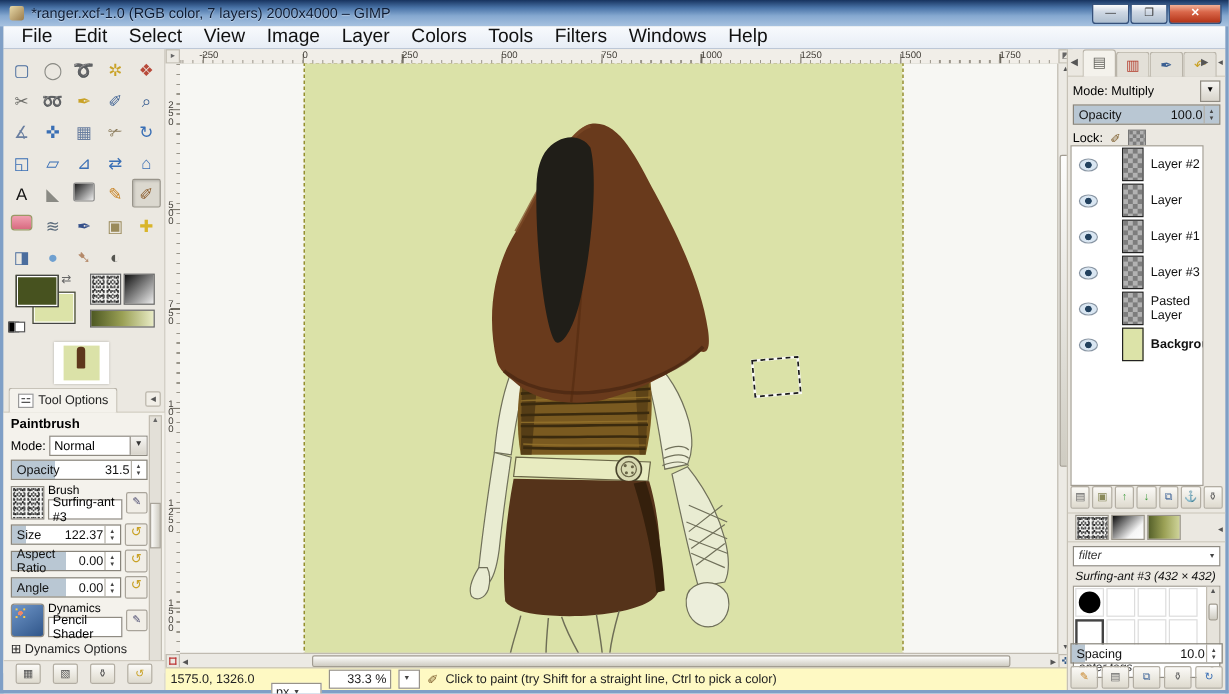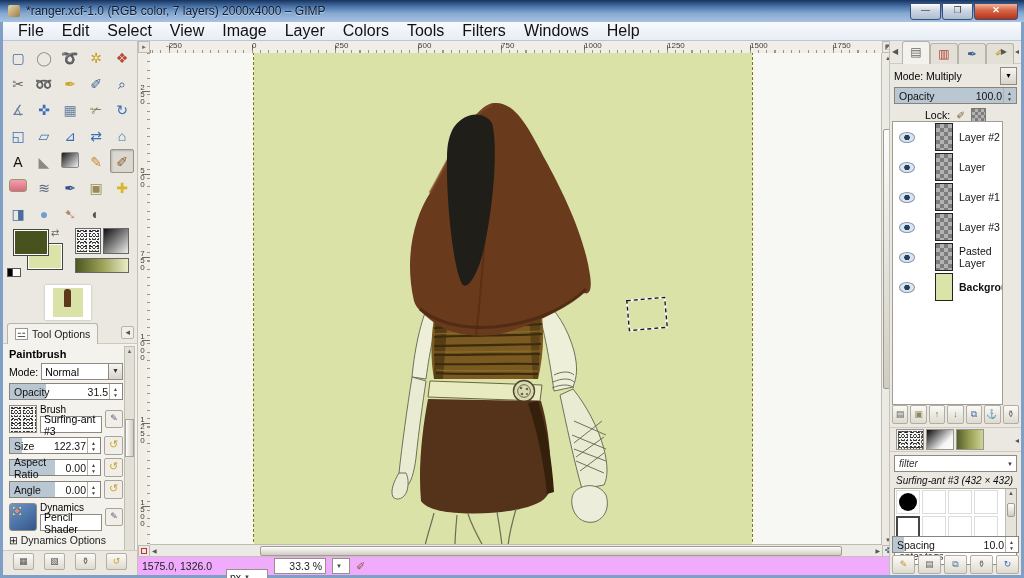--- a/index.html
+++ b/index.html
@@ -76,35 +76,35 @@
   #canvasrect{position:absolute;left:104px;top:0;width:498px;height:493px;background:var(--canvas_bg,#dbe2a8);outline:1px dashed #7e7600;}
   #figure{position:absolute;inset:0;}
   
   .sb-v{position:absolute;right:0;top:12px;width:12px;bottom:30px;background:#eceae4;border-left:1px solid #c0bbb0;}
   .sb-h{position:absolute;left:12px;right:12px;bottom:18px;height:12px;background:#eceae4;border-top:1px solid #c0bbb0;}
   .sb-thumb{position:absolute;background:linear-gradient(#fdfdfc,#cfccc2);border:1px solid #a29d92;border-radius:2px;}
   .sb-ar{position:absolute;font-size:6px;color:#555;text-align:center;}
   #quickmask{position:absolute;left:0;bottom:18px;width:12px;height:12px;background:#ece9e2;border:1px solid #c0bbb0;box-sizing:border-box;}
   #quickmask::after{content:"";position:absolute;inset:2px;border:1px dashed #b33;}
   #navbtn{position:absolute;right:0;bottom:18px;width:12px;height:12px;background:#ece9e2;border:1px solid #c0bbb0;box-sizing:border-box;font-size:8px;line-height:10px;text-align:center;color:#335a88;}
-  #statusbar{position:absolute;left:0;right:0;bottom:0;height:18px;background:#f0abfc;border-top:1px solid #c6c1b6;display:flex;align-items:center;gap:6px;padding:0 4px;font-size:10.5px;color:#222;}
+  #statusbar{position:absolute;left:0;right:0;bottom:0;height:18px;background:#fef9c3;border-top:1px solid #c6c1b6;display:flex;align-items:center;gap:6px;padding:0 4px;font-size:10.5px;color:#222;}
   #pos-readout{min-width:78px;}
   .sunken{height:14px;border:1px solid #979289;background:#fff;display:flex;align-items:center;padding:0 3px;gap:3px;}
   .sunken .da{font-size:6px;color:#444;}
   #paint-icon{color:#7a5a28;font-size:11px;}
   
   #dock{position:absolute;right:0;top:41px;width:131px;bottom:0;background:#ebe8e1;border-left:1px solid #c6c1b6;}
   #dock-tabs{position:relative;height:22px;border-bottom:1px solid #cfcabf;padding-left:12px;}
   .dtab{position:absolute;bottom:-1px;width:26px;height:20px;border:1px solid #b9b4a9;border-bottom:none;border-radius:3px 3px 0 0;background:#e3e0d8;text-align:center;font-size:12px;line-height:20px;}
   .dtab.active{background:#f4f2ec;height:22px;}
   .tab-nav{position:absolute;font-size:8px;color:#555;top:6px;}
   #layers-controls{padding:3px 4px 0;}
   #mode-row{display:flex;align-items:center;height:17px;margin-bottom:3px;position:relative;font-size:10.5px;}
   #mode-row .arrowbtn{position:absolute;right:0;top:0;width:15px;height:16px;border:1px solid #8f8b82;background:linear-gradient(#f6f5f2,#d8d4cb);font-size:7px;line-height:15px;text-align:center;}
-  #lock-row{display:flex;align-items:center;gap:6px;height:16px;font-size:10.5px;margin:3px 0 2px;justify-content:center;}
+  #lock-row{display:flex;align-items:center;gap:6px;height:16px;font-size:10.5px;margin:3px 0 2px;}
   .checker{background:repeating-conic-gradient(#b2b2b2 0% 25%,#7d7d7d 0% 50%) 0 0/8px 8px;}
   .checker-sm{width:13px;height:13px;border:1px solid #777;background:repeating-conic-gradient(#b2b2b2 0% 25%,#7d7d7d 0% 50%) 0 0/6px 6px;}
   #layerlist{position:absolute;left:2px;right:18px;top:80px;height:282px;background:#fff;border:1px solid #a29d92;overflow:hidden;}
   .layerrow{display:flex;align-items:center;height:30px;gap:6px;padding:0 2px 0 6px;}
   .layerrow.selected{background:#f3eedd;}
   .layerrow .thumb{width:16px;height:26px;border:1px solid #222;flex:none;margin-left:14px;}
   .layerrow.thumb-green .thumb{background:var(--bg_swatch,#dce3a8);}
   .layerrow .llabel{font-size:10.5px;color:#111;}
   .layerrow.bold .llabel{font-weight:bold;}
   .eye{width:14px;height:9px;border:1px solid #8a97a5;border-radius:50%;background:radial-gradient(circle at 50% 50%,#23425f 0 2.5px,#d9e6f2 3px);flex:none;}
@@ -454,20 +454,21 @@
         <span>px</span>
           <span class="da">▼</span>
       </div>
       <div class="sunken" style="width:44px;justify-content:flex-end;">
         <span>33.3 %</span>
       </div>
       <div class="sunken" style="width:10px;">
           <span class="da">▼</span>
         </div>
       <span id="paint-icon">✐</span>
+      <span style="white-space:nowrap;">Click to paint (try Shift for a straight line, Ctrl to pick a color)</span>
     </div>
   </div>
 
   <div id="dock">
     <div id="dock-tabs">
       <span class="tab-nav" style="left:2px;">◀</span>
       <div class="dtab active" style="left:12px;"><span style="color:#666660;">▤</span></div>
       <div class="dtab" style="left:40px;"><span style="color:#b33a2a;">▥</span></div>
       <div class="dtab" style="left:68px;"><span style="color:#3a5f92;">✒</span></div>
       <div class="dtab" style="left:96px;"><span style="color:#c9a227;">↶</span></div>

